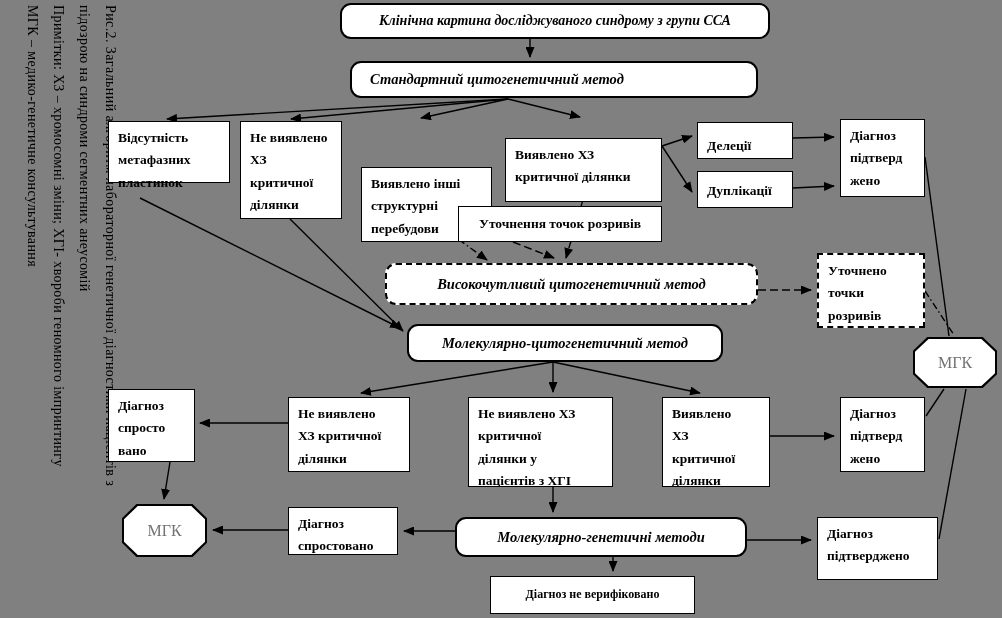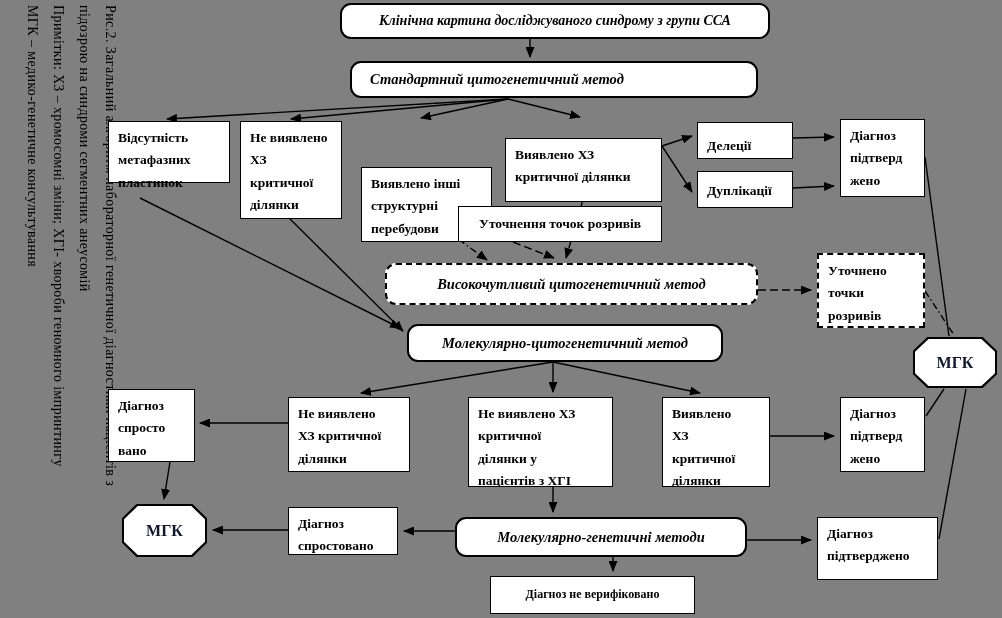--- a/index.html
+++ b/index.html
@@ -23,21 +23,21 @@
     font-weight:bold;font-style:italic;font-size:14.5px;color:#000;
     display:flex;align-items:center;box-sizing:border-box;padding:2px 10px 2px 18px;
   }
   .rbox.center{justify-content:center;text-align:center;padding:2px 8px;}
   .dashed{border-style:dashed;}
 
   
   .octa{position:absolute;z-index:2;background:#000;}
   .octa,.octa-in{clip-path:polygon(17% 0,83% 0,100% 27%,100% 73%,83% 100%,17% 100%,0 73%,0 27%);}
   .octa-in{position:absolute;inset:2px;background:#fff;display:flex;align-items:center;justify-content:center;
-    font-weight:bold;font-size:16px;color:#0f172a;}
+    font-weight:normal;font-size:16px;color:#737373;}
 
   
   #caption{
     position:absolute;left:123px;top:5px;width:612px;z-index:2;
     transform:rotate(90deg);transform-origin:0 0;
     font-size:14px;line-height:26px;color:#000;letter-spacing:0.4px;white-space:nowrap;
   }
   #caption div{height:26px;}
 </style>
 </head>

